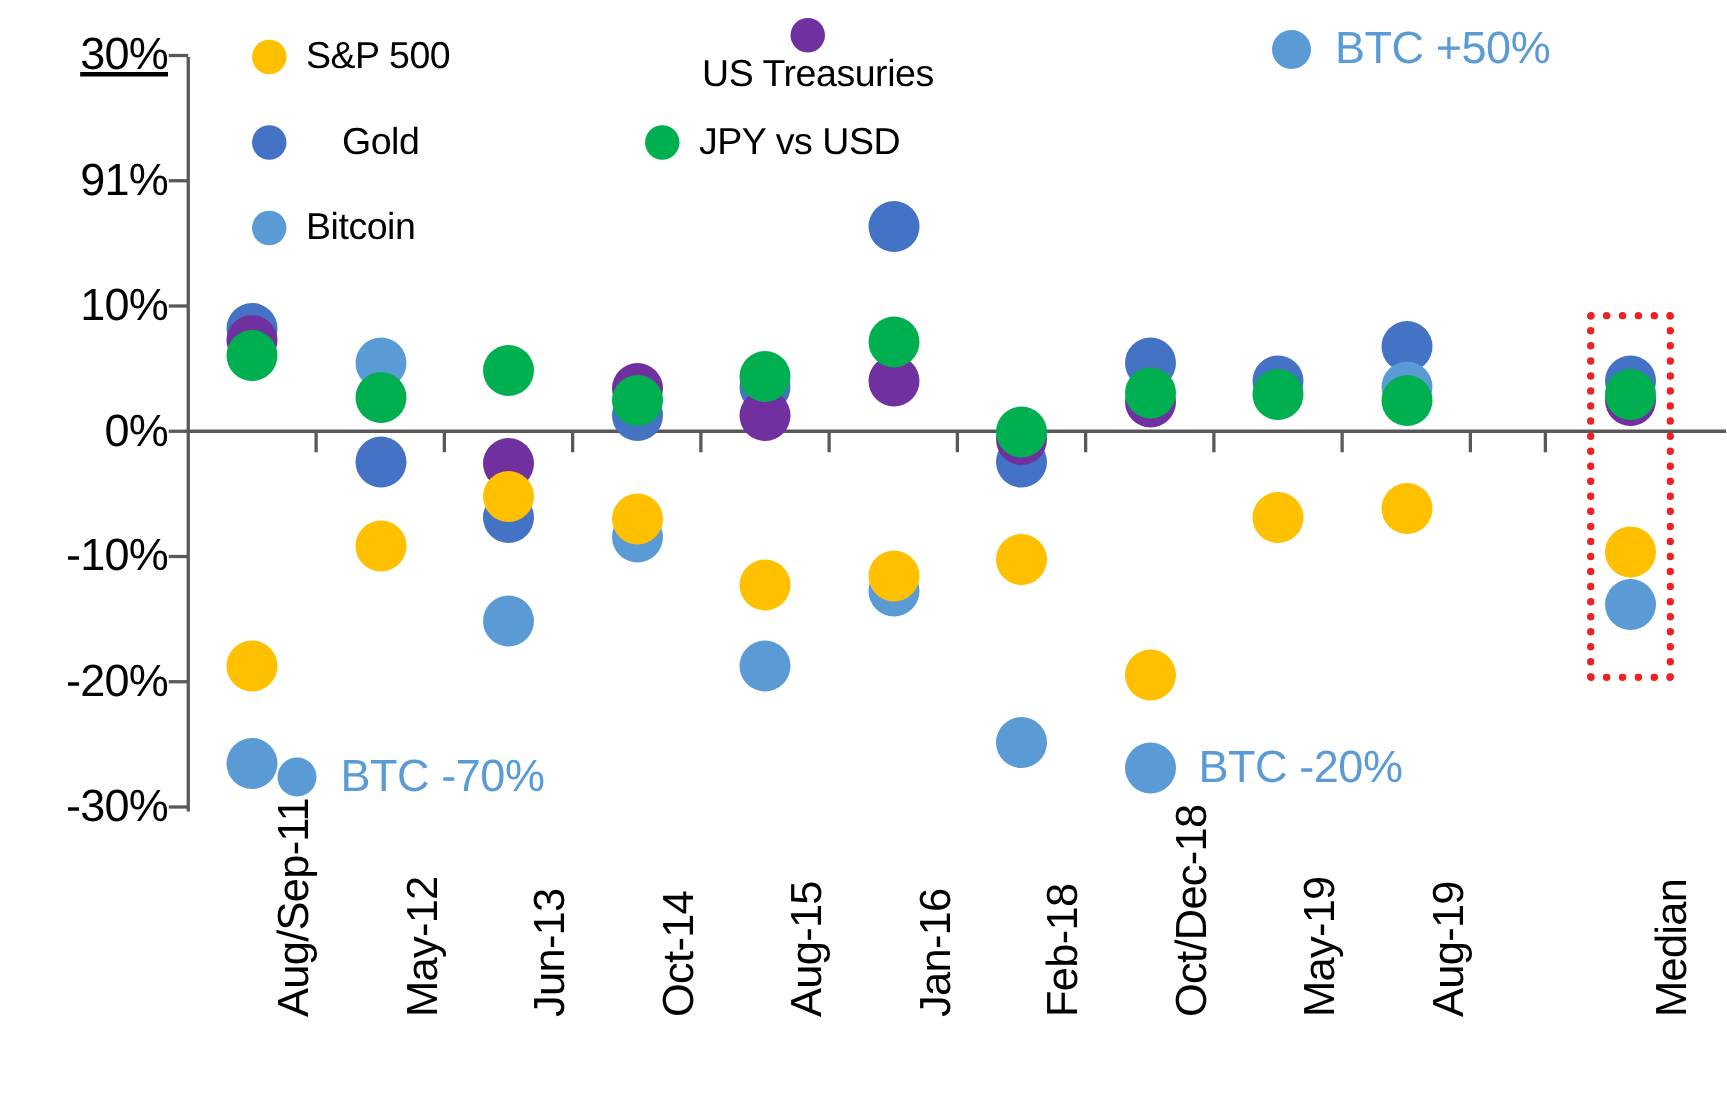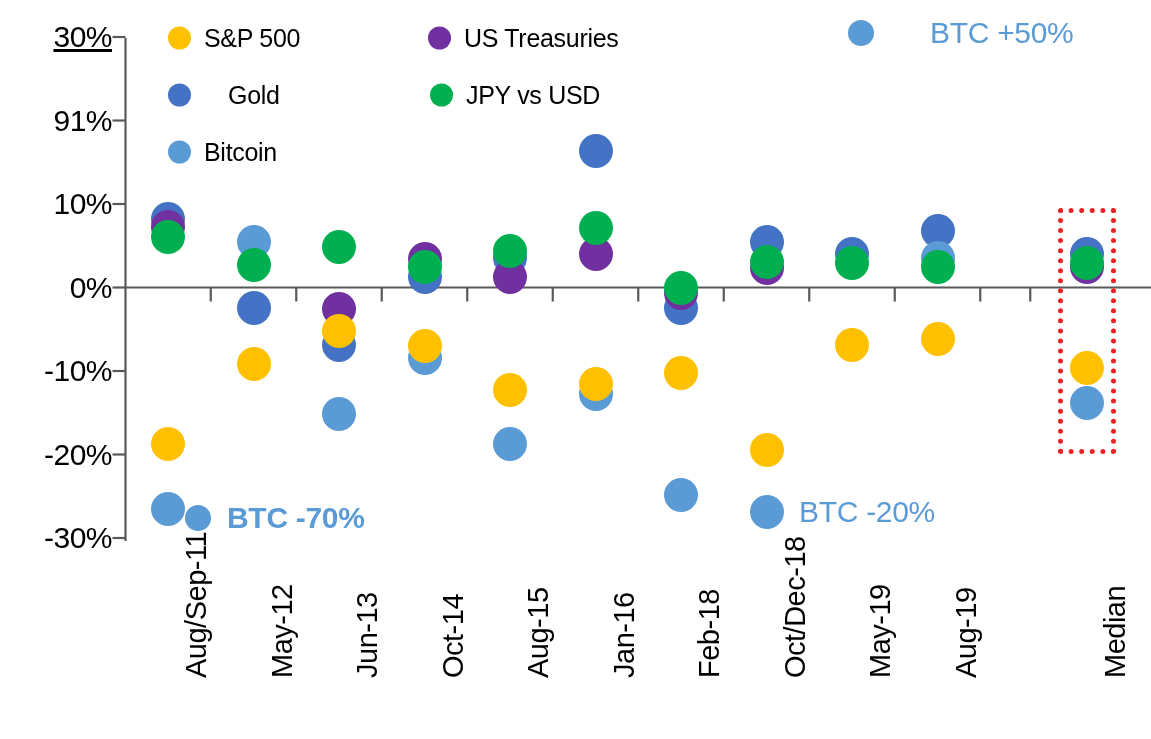--- a/index.html
+++ b/index.html
@@ -214,37 +214,37 @@
         <span class="legend-text">S&amp;P 500</span>
       </div>
       <div class="legend-item" style="left: 168px; top: 95px; transform: translateY(-50%); gap: 24px;">
         <span class="legend-swatch" style="background: rgb(68, 114, 196);"></span>
         <span class="legend-text">Gold</span>
       </div>
       <div class="legend-item" style="left: 168px; top: 152px; transform: translateY(-50%);">
         <span class="legend-swatch" style="background: rgb(91, 155, 213);"></span>
         <span class="legend-text">Bitcoin</span>
       </div>
-      <div class="legend-item" style="left: 428px; top: 38px; transform: translateY(-50%);">
+      <div class="legend-item" style="left: 455px; top: 38px; transform: translateY(-50%); flex-direction: column;">
         <span class="legend-swatch" style="background: rgb(112, 48, 160);"></span>
         <span class="legend-text">US Treasuries</span>
       </div>
       <div class="legend-item" style="left: 430px; top: 95px; transform: translateY(-50%);">
         <span class="legend-swatch" style="background: rgb(0, 176, 80);"></span>
         <span class="legend-text">JPY vs USD</span>
       </div>
     </div>
   <div id="annot-layer">
-      <div class="annot" style="left: 848px; top: 33px; transform: translateY(-50%); gap: 40px;">
+      <div class="annot" style="left: 848px; top: 33px; transform: translateY(-50%);">
         <span class="annot-dot" style="background: rgb(91, 155, 213);"></span>
         <span class="annot-text" style="color: rgb(91, 155, 213);">BTC +50%</span>
       </div>
       <div class="annot" style="left: 185px; top: 518px; transform: translateY(-50%);">
         <span class="annot-dot" style="background: rgb(91, 155, 213);"></span>
-        <span class="annot-text" style="color: rgb(91, 155, 213); font-weight: bold;">BTC -70%</span>
+        <span class="annot-text" style="color: rgb(91, 155, 213);">BTC -70%</span>
       </div>
       <div class="annot" style="left: 757px; top: 512px; transform: translateY(-50%);">
         <span class="annot-dot" style="background: rgb(91, 155, 213);"></span>
         <span class="annot-text" style="color: rgb(91, 155, 213);">BTC -20%</span>
       </div>
     </div>
 
 </div>
 
 </body></html>

